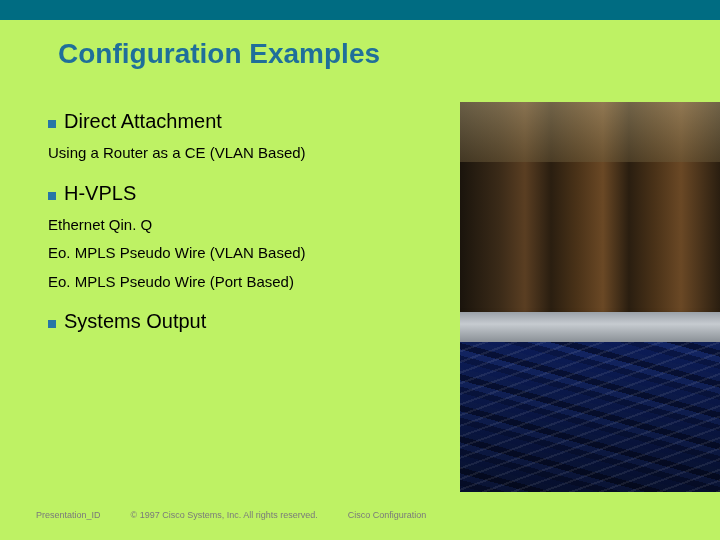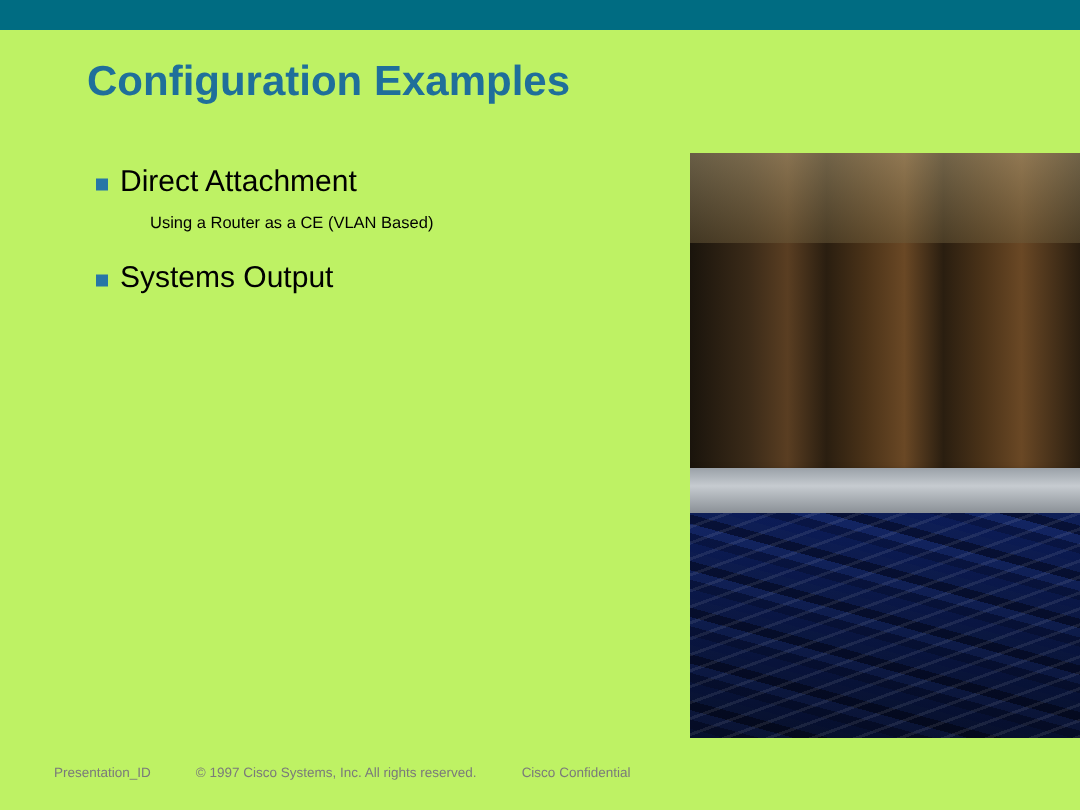--- a/index.html
+++ b/index.html
@@ -1,25 +1,25 @@
 <!DOCTYPE html>
 <html><head>
 <meta charset="utf-8">
 <style>
   * { margin: 0; padding: 0; box-sizing: border-box; }
   html, body { width: 720px; height: 540px; font-family: Arial, Helvetica, sans-serif; background: #fff; overflow: hidden; }
   .slide { position: relative; width: 720px; height: 540px; background: #bef264; }
   .topbar { height: 20px; background: #006c82; width: 100%; }
   .title { position: absolute; top: 38px; left: 58px; font-size: 28px; font-weight: bold; color: #1f6f9a; }
-  .content { position: absolute; top: 110px; left: 64px; width: 400px; }
+  .content { position: absolute; top: 110px; left: 48px; width: 400px; }
   .section { margin-bottom: 14px; }
   .sec-line { display: flex; align-items: baseline; gap: 8px; margin-bottom: 6px; }
   .bullet { width: 8px; height: 8px; background: #2776a6; display: inline-block; margin-top: 7px; flex-shrink: 0; }
   .sec-title { font-size: 20px; color: #000; }
-  .sub { font-size: 11px; color: #000; margin-left: 36px; line-height: 1.9; }
+  .sub { font-size: 15px; color: #000; line-height: 1.9; }
   .photo { position: absolute; top: 102px; right: 0; width: 260px; height: 390px; background: #2b2416; overflow: hidden; }
   .photo .rack { position: absolute; inset: 0; background: linear-gradient(90deg, #1a140c 0%, #3a2a18 15%, #5a3e22 25%, #2a1e10 35%, #4a3218 45%, #6a4825 55%, #2a1e10 65%, #4a3218 75%, #6a4825 85%, #2a1e10 100%); }
   .photo .tray { position: absolute; top: 210px; left: 0; right: 0; height: 30px; background: linear-gradient(#9aa1a8, #c6cbd0 40%, #8a9096); box-shadow: 0 2px 4px rgba(0,0,0,.5); }
   .photo .cables { position: absolute; top: 240px; left: 0; right: 0; bottom: 0; background:
       repeating-linear-gradient(15deg, #3a5ea8 0 6px, #2d4a87 6px 12px, #5a7cc0 12px 18px, #243a6b 18px 24px, #4667a8 24px 30px),
       linear-gradient(#1a2642, #0d1422);
       background-blend-mode: overlay;
   }
   .photo .cables::after { content:""; position:absolute; inset:0; background: repeating-linear-gradient(-20deg, rgba(255,255,255,.08) 0 2px, transparent 2px 10px); }
   .photo .ceiling { position:absolute; top:0; left:0; right:0; height:60px; background: linear-gradient(#b8a880, #6a5a3a); opacity:.5; }
@@ -37,35 +37,44 @@
   <div class="content">
 
     <div class="section">
       <div class="sec-line">
         <span class="bullet"></span>
         <span class="sec-title">Direct Attachment</span>
       </div>
       <div class="sub">Using a Router as a CE (VLAN Based)</div>
     </div>
 
+    <div class="section">
+      <div class="sec-line">
+        <span class="bullet"></span>
+        <span class="sec-title">H-VPLS</span>
+      </div>
+      <div class="sub">Ethernet Qin. Q</div>
+      <div class="sub">Eo. MPLS Pseudo Wire (VLAN Based)</div>
+      <div class="sub">Eo. MPLS Pseudo Wire (Port Based)</div>
+    </div>
 
     <div class="section">
       <div class="sec-line">
         <span class="bullet"></span>
         <span class="sec-title">Systems Output</span>
       </div>
     </div>
 
   </div>
 
   <div class="photo">
     <div class="rack"></div>
     <div class="ceiling"></div>
     <div class="tray"></div>
     <div class="cables"></div>
   </div>
 
   <div class="footer">
     <span>Presentation_ID</span>
     <span>© 1997 Cisco Systems, Inc. All rights reserved.</span>
-    <span>Cisco Confidential</span>
+    <span>Cisco Configuration</span>
   </div>
 </div>
 
 </body></html>

